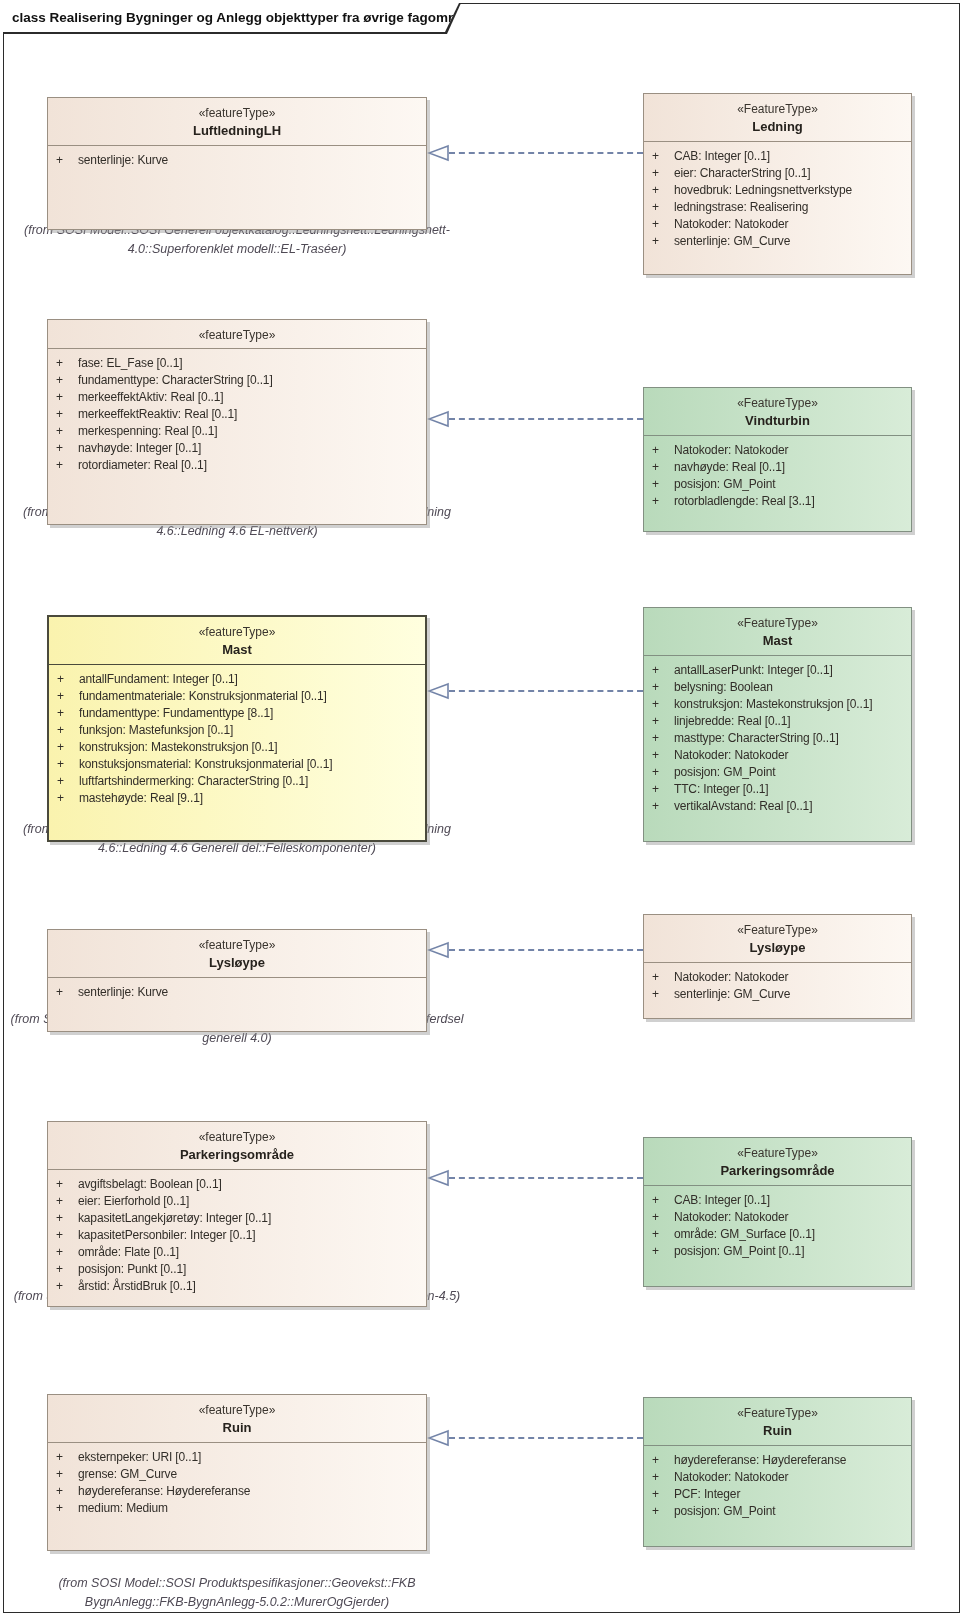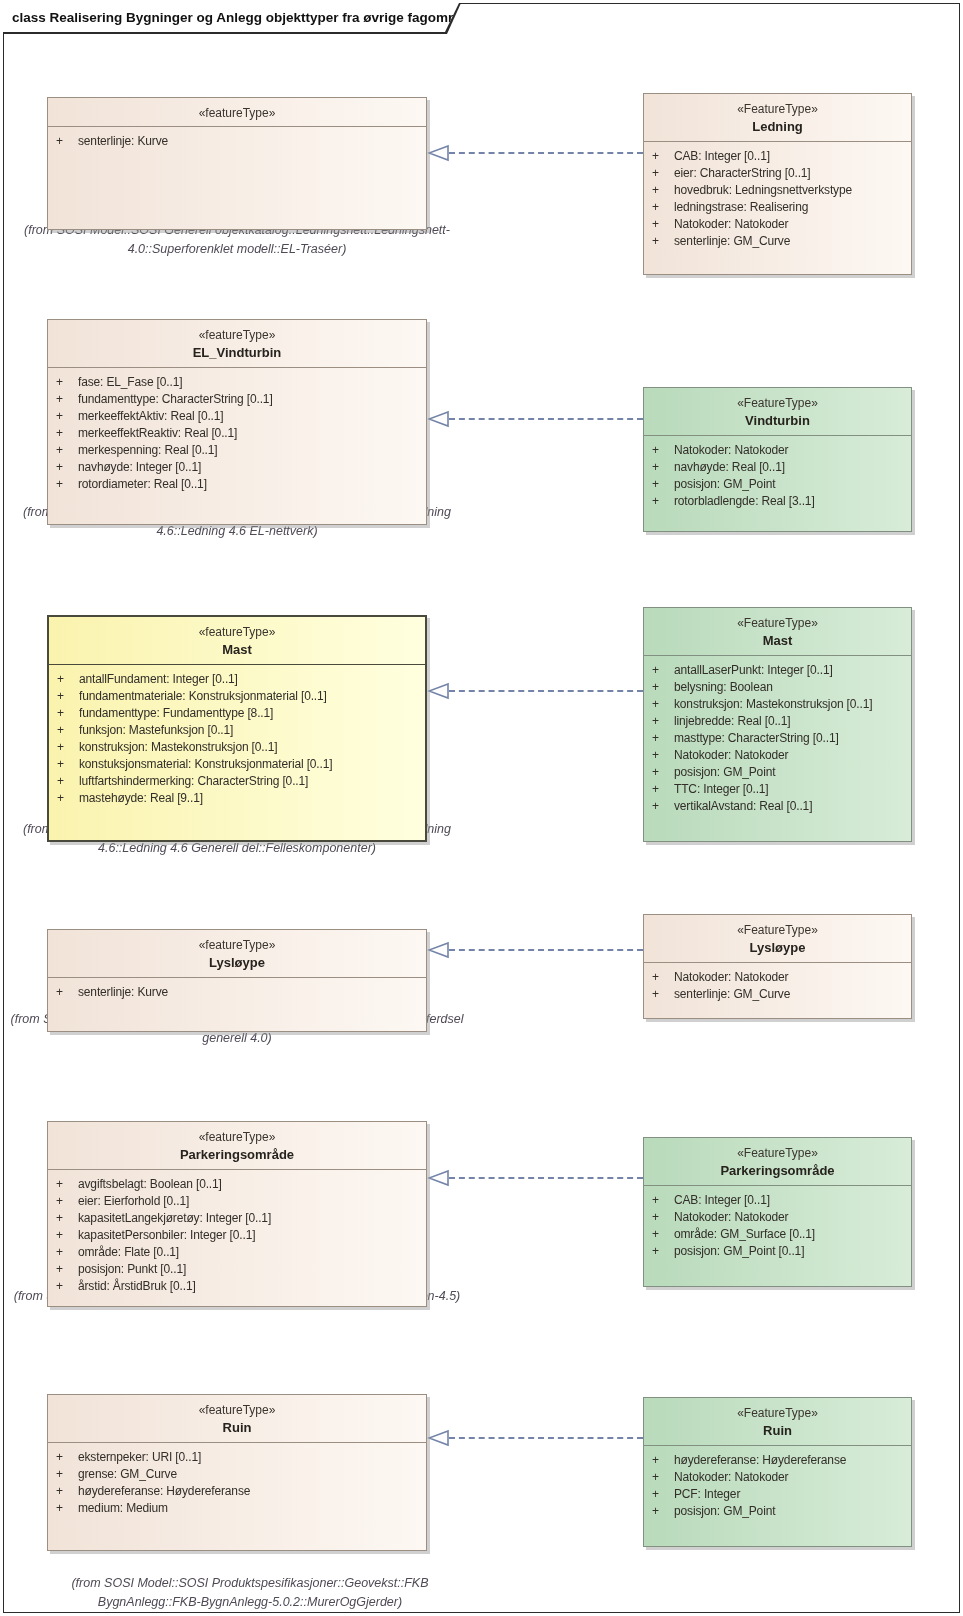--- a/index.html
+++ b/index.html
@@ -63,20 +63,21 @@
 <div class="frame"></div>
 <div class="title-tab">
   <div class="title-tab-inner">
     <span class="title-text">class Realisering Bygninger og Anlegg objekttyper fra øvrige fagområder II</span>
   </div>
 </div>
 
 <div class="uml-class beige" style="left:47px; top:63px; width:380px; height:133px;">
     <div class="cls-head">
       <div class="cls-stereo">«featureType»</div>
+      <div class="cls-name">LuftledningLH</div>
     </div>
     <div class="cls-attrs">
       <div class="attr-row"><span class="attr-vis">+</span><span class="attr-text">senterlinje: Kurve</span></div>
     </div>
   </div>
 <div class="uml-class beige" style="left:643px; top:59px; width:269px; height:182px;">
     <div class="cls-head">
       <div class="cls-stereo">«FeatureType»</div>
       <div class="cls-name">Ledning</div>
     </div>
@@ -93,21 +94,20 @@
   <svg class="arrowhead" width="22" height="18" viewBox="0 0 22 18">
       <path d="M21 2 L2 9 L21 16 Z" fill="#fdfdfd" stroke="currentColor" stroke-width="1.6"></path>
     </svg>
   <span class="dash-line"></span>
 </div>
 <div class="origin-note" style="left:7px; top:221px; width:460px;">(from SOSI Model::SOSI Generell objektkatalog::Ledningsnett::Ledningsnett-4.0::Superforenklet modell::EL-Traséer)</div>
 
 <div class="uml-class beige" style="left:47px; top:285px; width:380px; height:206px;">
     <div class="cls-head">
       <div class="cls-stereo">«featureType»</div>
-      <div class="cls-name">EL_Vindturbin</div>
     </div>
     <div class="cls-attrs">
       <div class="attr-row"><span class="attr-vis">+</span><span class="attr-text">fase: EL_Fase [0..1]</span></div>
       <div class="attr-row"><span class="attr-vis">+</span><span class="attr-text">fundamenttype: CharacterString [0..1]</span></div>
       <div class="attr-row"><span class="attr-vis">+</span><span class="attr-text">merkeeffektAktiv: Real [0..1]</span></div>
       <div class="attr-row"><span class="attr-vis">+</span><span class="attr-text">merkeeffektReaktiv: Real [0..1]</span></div>
       <div class="attr-row"><span class="attr-vis">+</span><span class="attr-text">merkespenning: Real [0..1]</span></div>
       <div class="attr-row"><span class="attr-vis">+</span><span class="attr-text">navhøyde: Integer [0..1]</span></div>
       <div class="attr-row"><span class="attr-vis">+</span><span class="attr-text">rotordiameter: Real [0..1]</span></div>
     </div>
@@ -258,13 +258,13 @@
       <div class="attr-row"><span class="attr-vis">+</span><span class="attr-text">PCF: Integer</span></div>
       <div class="attr-row"><span class="attr-vis">+</span><span class="attr-text">posisjon: GM_Point</span></div>
     </div>
   </div>
 <div class="connector" style="left:427px; top:1428px; width:216px;">
   <svg class="arrowhead" width="22" height="18" viewBox="0 0 22 18">
       <path d="M21 2 L2 9 L21 16 Z" fill="#fdfdfd" stroke="currentColor" stroke-width="1.6"></path>
     </svg>
   <span class="dash-line"></span>
 </div>
-<div class="origin-note" style="left:20px; top:1530px; width:460px;margin-top:44px;">(from SOSI Model::SOSI Produktspesifikasjoner::Geovekst::FKB BygnAnlegg::FKB-BygnAnlegg-5.0.2::MurerOgGjerder)</div>
+<div class="origin-note" style="left:7px; top:1530px; width:460px;margin-top:44px;">(from SOSI Model::SOSI Produktspesifikasjoner::Geovekst::FKB BygnAnlegg::FKB-BygnAnlegg-5.0.2::MurerOgGjerder)</div>
 
 </body></html>

